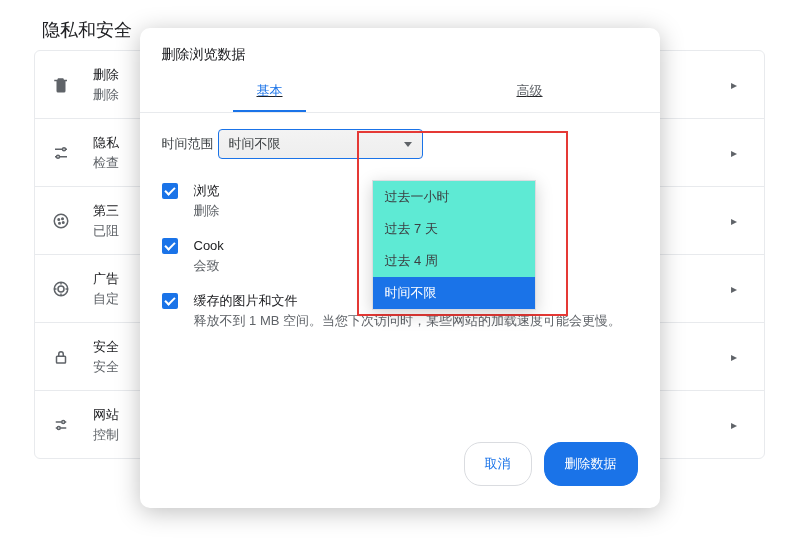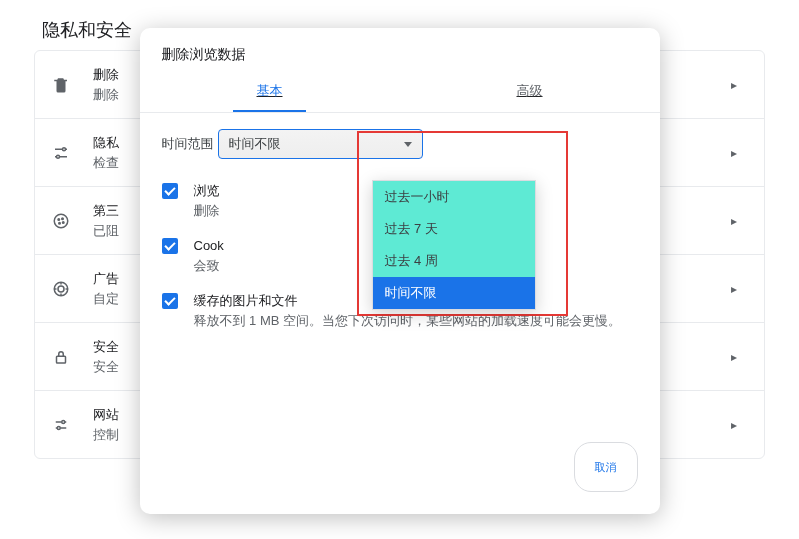--- a/index.html
+++ b/index.html
@@ -187,25 +187,25 @@
   }
   .check-text .t1 { color: #202124; line-height: 1.5; }
   .check-text .t2 { color: #5f6368; line-height: 1.5; }
   .dialog-actions {
     display: flex;
     justify-content: flex-end;
     gap: 12px;
     padding: 18px 22px 22px;
   }
   .btn {
-    height: 50px;
+    height: 44px;
     padding: 0 20px;
     border-radius: 17px;
     cursor: pointer;
-    font-size: 11px;
+    font-size: 13px;
     display: flex;
     align-items: center;
     font-family: Liberation Mono, monospace;
   }
   .btn-cancel {
     background: #fff;
     border: 1px solid #dadce0;
     color: #1a73e8;
   }
   .btn-primary {
@@ -366,16 +366,17 @@
 
     <div class="dropdown">
       <div class="dropdown-item">过去一小时</div>
       <div class="dropdown-item">过去 7 天</div>
       <div class="dropdown-item">过去 4 周</div>
       <div class="dropdown-item selected">时间不限</div>
     </div>
 
     <div class="dialog-actions">
       <div class="btn btn-cancel">取消</div>
+      <div class="btn btn-primary">删除数据</div>
     </div>
 
   </div>
 </div>
 
 </body></html>

